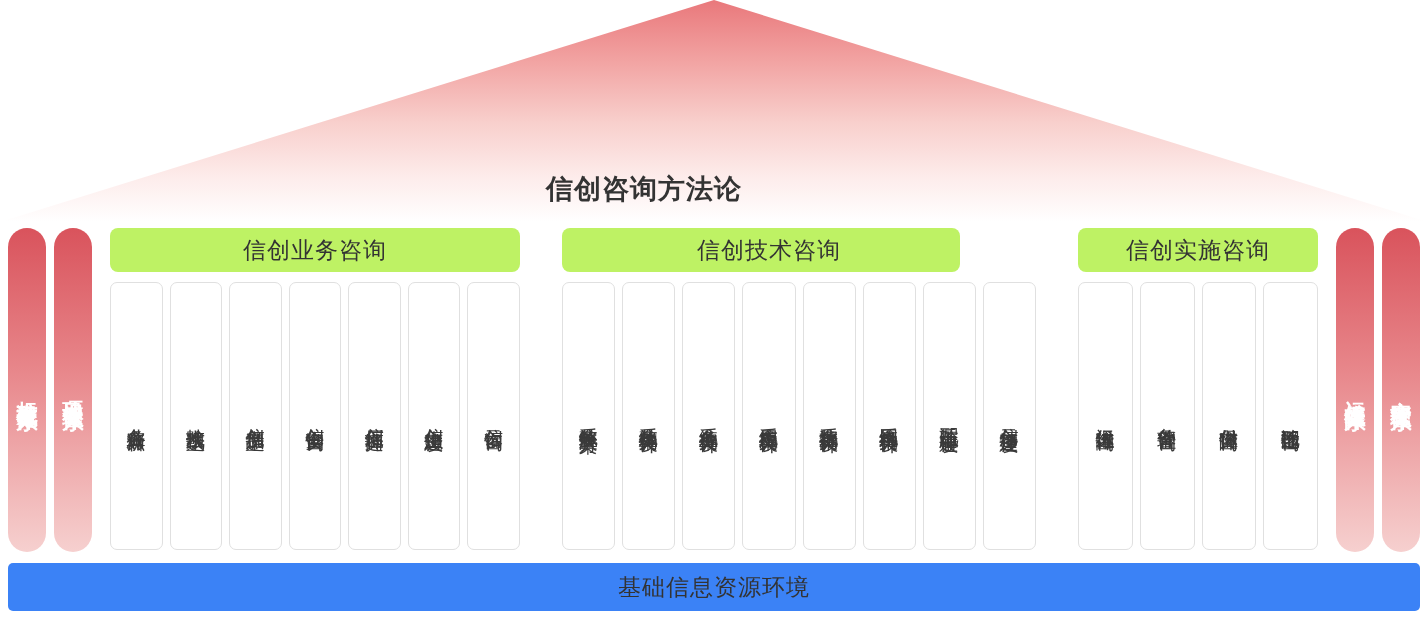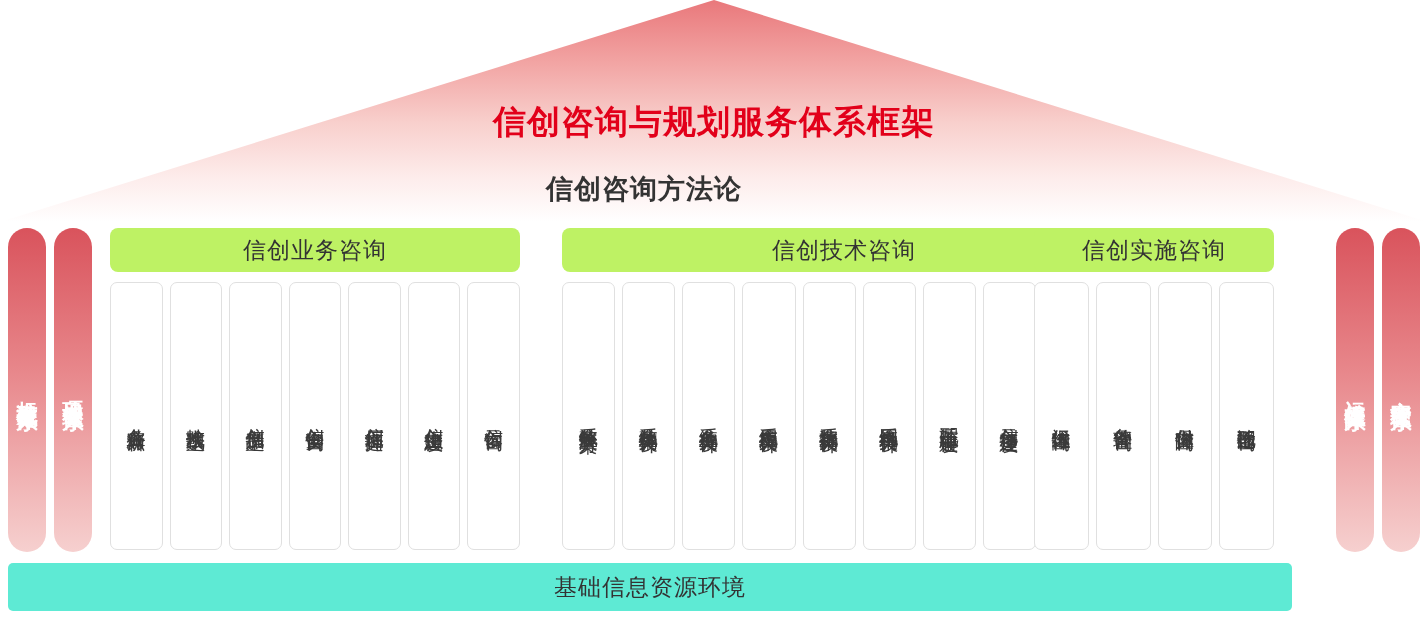--- a/index.html
+++ b/index.html
@@ -147,53 +147,52 @@
     color: #3a3a3a;
     line-height: 1.12;
     letter-spacing: 1px;
     max-height: 248px;
     text-align: center;
   }
 
   
   #group-business { left: 0px;   width: 410px; }
   #group-tech     { left: 452px; width: 474px; }
-  #group-impl     { left: 924px; width: 240px; }
+  #group-impl     { left: 968px; width: 240px; }
 
   
   #group-business .group-header { width: 410px; }
-  #group-tech .group-header     { width: 564px; }
+  #group-tech .group-header     { width: 382px; padding-left: 16px; }
   #group-impl .group-header     { width: 240px; }
 
   
   .base {
     position: absolute;
     left: 8px;
     top: 563px;
-    width: 1284px;
+    width: 1412px;
     height: 48px;
-    background: #5eead4;
+    background: #3b82f6;
     border-radius: 5px;
     display: flex;
     align-items: center;
     justify-content: center;
     font-size: 23px;
     color: #333333;
     letter-spacing: 1px;
   }
 </style>
 </head>
 <body>
 
 <div id="stage">
 
   <div class="roof">
     <div class="roof-shape"></div>
   </div>
-  <div class="roof-title">信创咨询与规划服务体系框架</div>
 
   <div class="subtitle">信创咨询方法论</div>
 
   <div class="side-pillars side-left">
     <div class="pillar grad-a">
       <span>标准规范体系</span>
     </div>
     <div class="pillar grad-b">
       <span>项目管理体系</span>
     </div>

